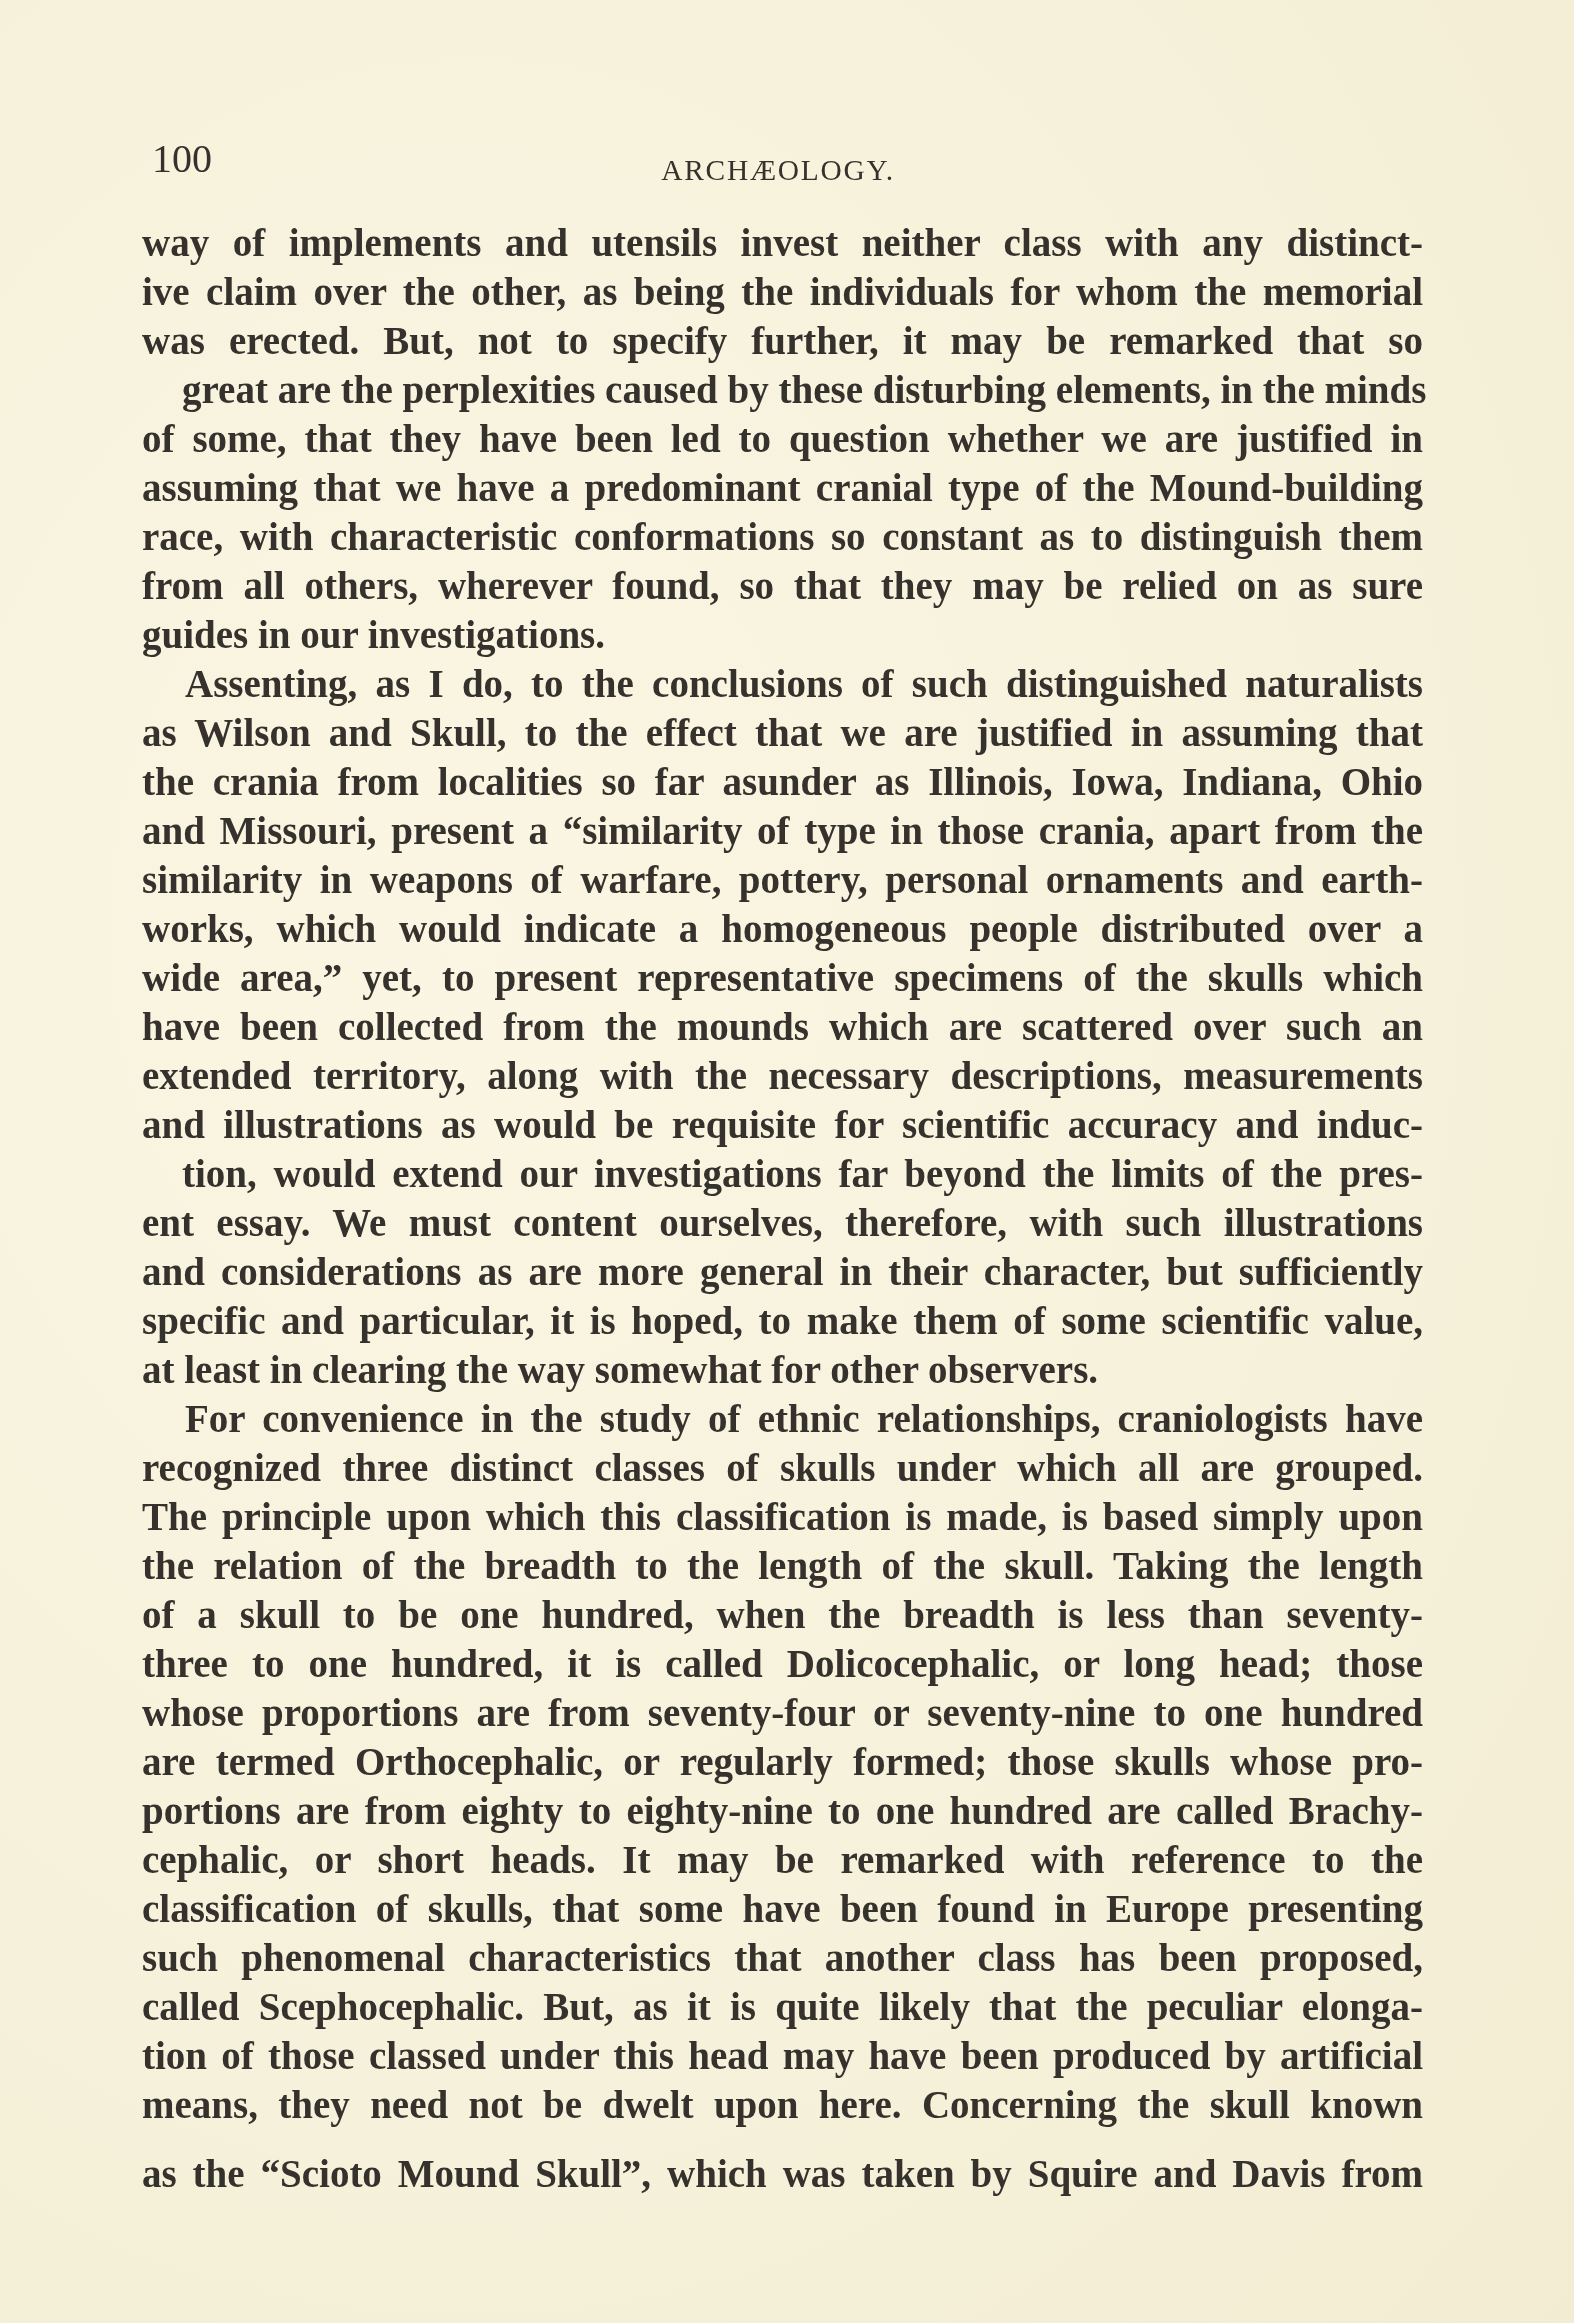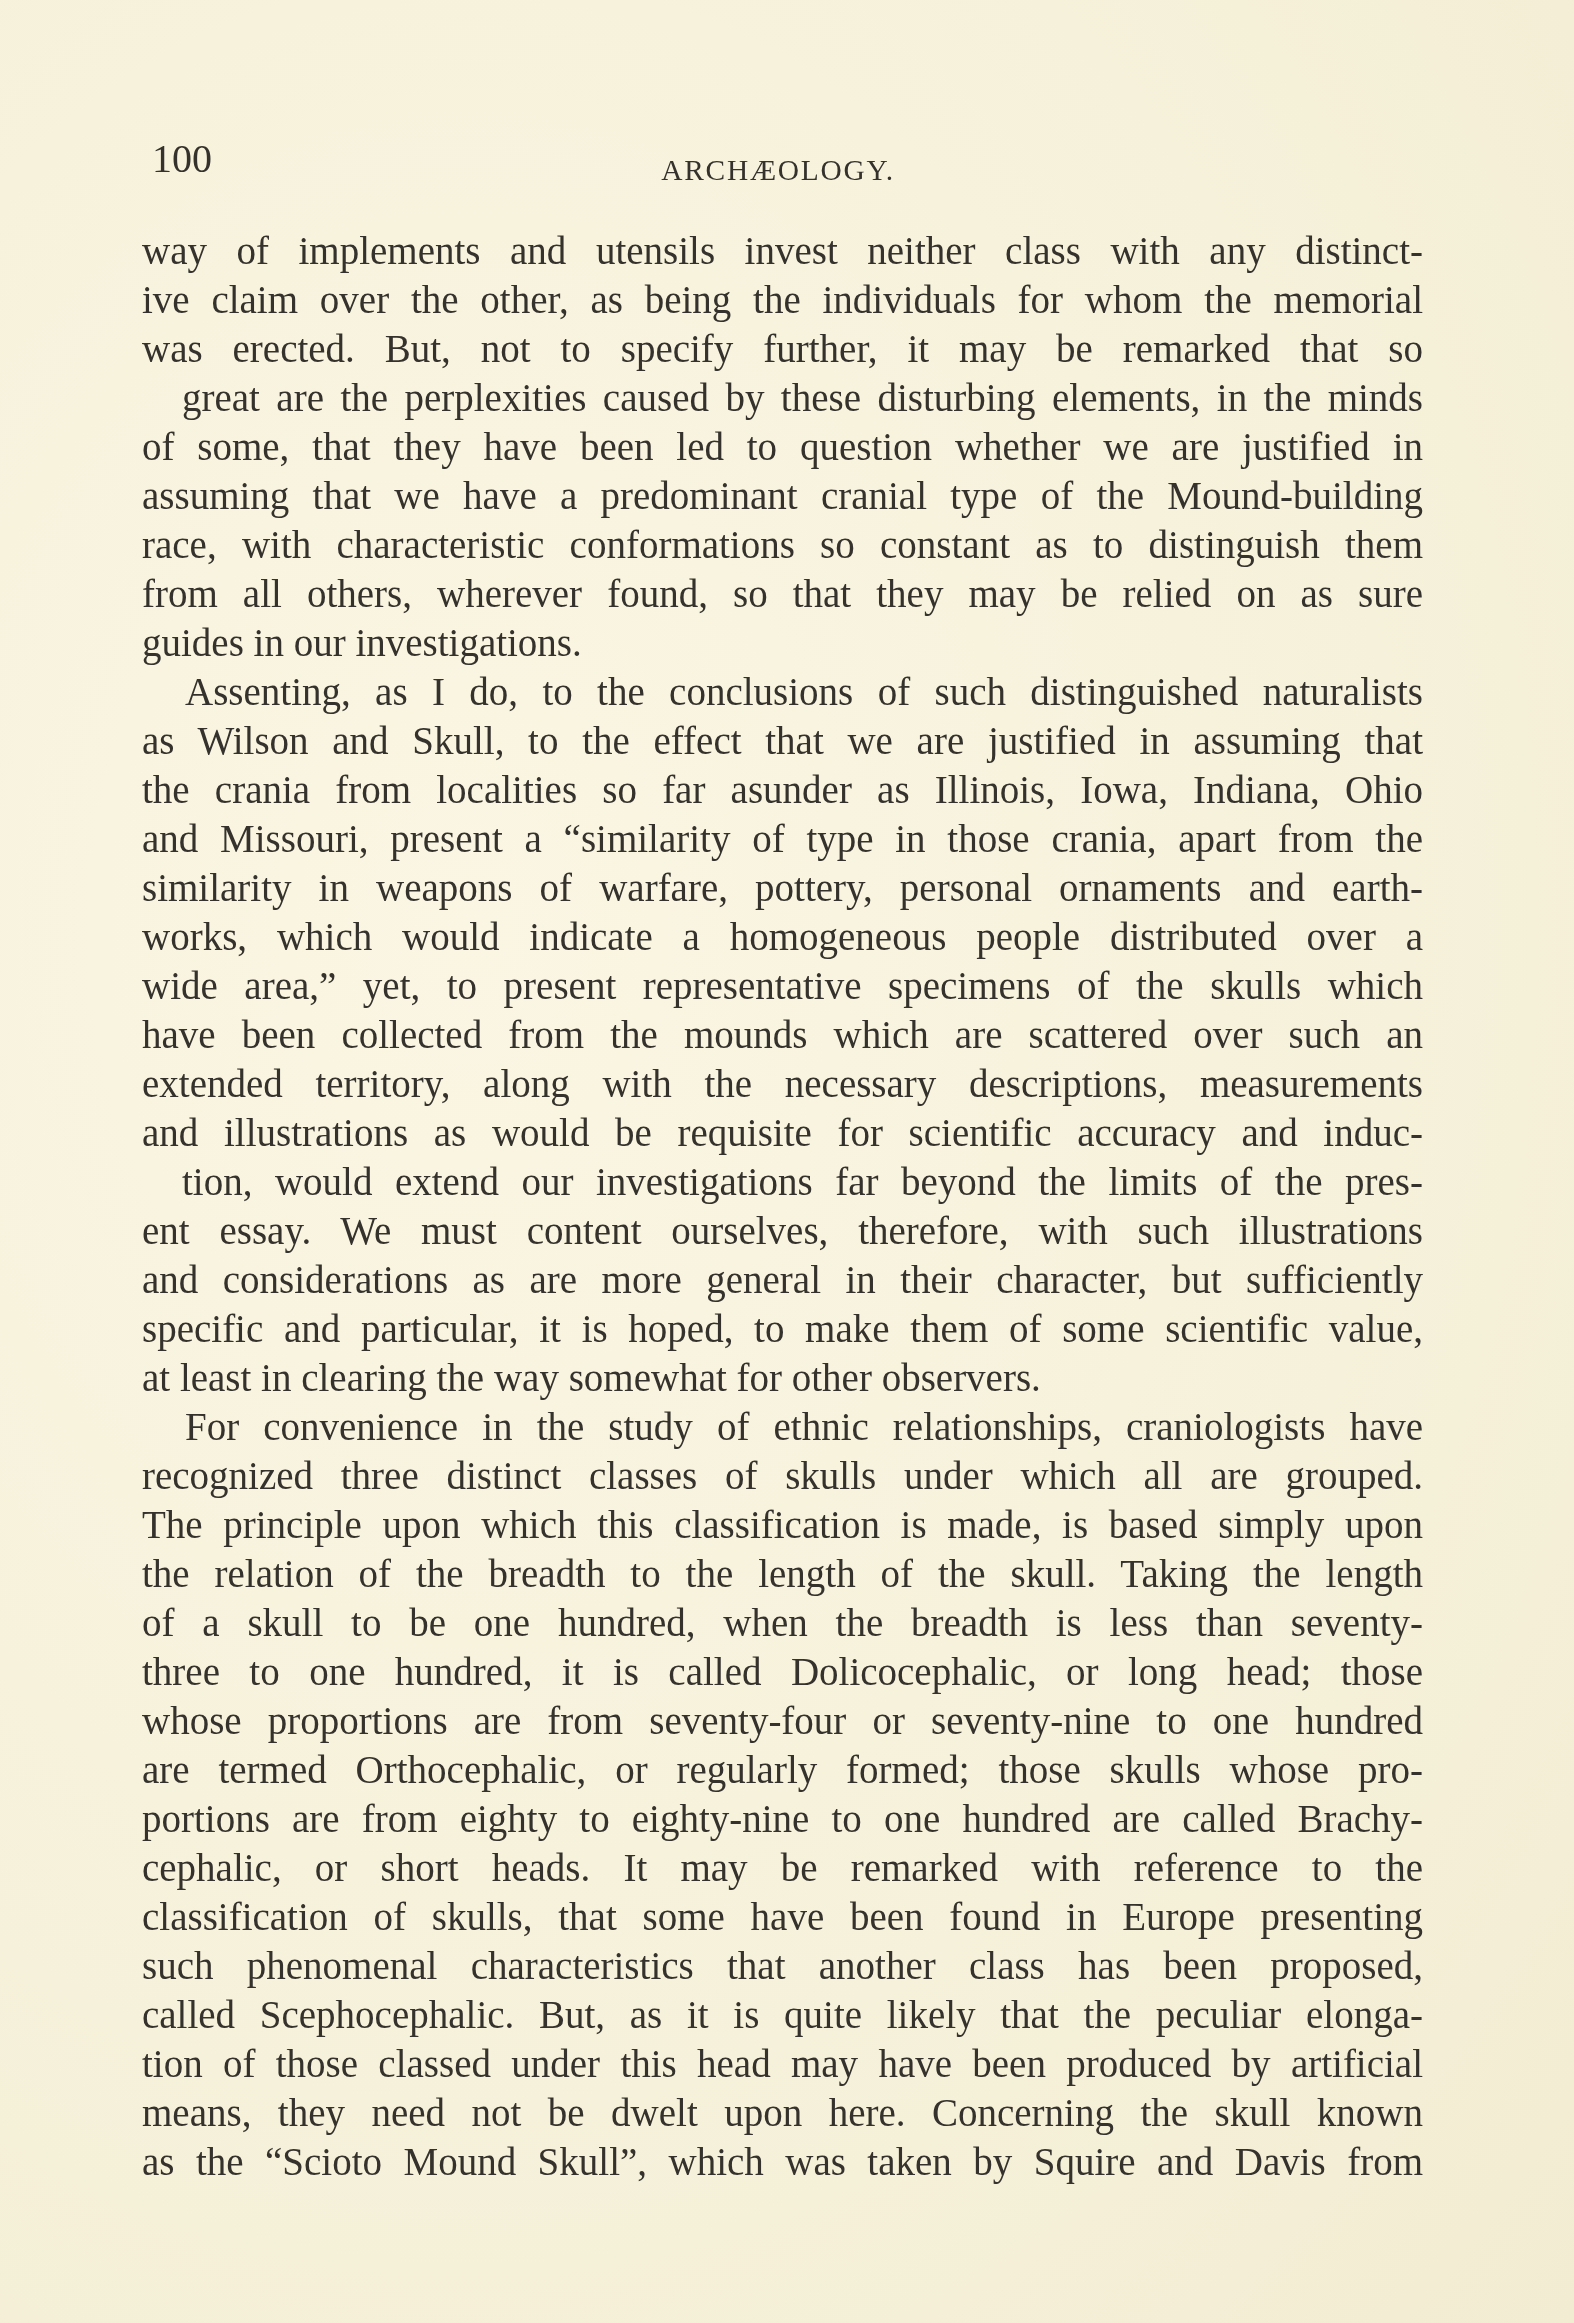--- a/index.html
+++ b/index.html
@@ -31,22 +31,23 @@
     top: 152px;
     font-size: 30px;
     line-height: 36px;
     letter-spacing: 1.8px;
     text-align: center;
     transform: scaleX(0.98);
   }
   .body-text {
     position: absolute;
     left: 142px;
-    top: 226px;
+    top: 218px;
     width: 1281px;
+    font-weight: bold;
   }
   .line {
     display: block;
     height: 49px;
     line-height: 49px;
     font-size: 39px;
     white-space: nowrap;
     text-align: justify;
     text-align-last: justify;
     overflow: visible;
@@ -105,16 +106,16 @@
     <span class="line" style="white-space: nowrap;">three to one hundred, it is called Dolicocephalic, or long head; those</span>
     <span class="line" style="white-space: nowrap;">whose proportions are from seventy-four or seventy-nine to one hundred</span>
     <span class="line" style="white-space: nowrap;">are termed Orthocephalic, or regularly formed; those skulls whose pro-</span>
     <span class="line" style="white-space: nowrap;">portions are from eighty to eighty-nine to one hundred are called Brachy-</span>
     <span class="line" style="white-space: nowrap;">cephalic, or short heads.  It may be remarked with reference to the</span>
     <span class="line" style="white-space: nowrap;">classification of skulls, that some have been found in Europe presenting</span>
     <span class="line" style="white-space: nowrap;">such phenomenal characteristics that another class has been proposed,</span>
     <span class="line" style="white-space: nowrap;">called Scephocephalic.  But, as it is quite likely that the peculiar elonga-</span>
     <span class="line" style="white-space: nowrap;">tion of those classed under this head may have been produced by artificial</span>
     <span class="line" style="white-space: nowrap;">means, they need not be dwelt upon here.  Concerning the skull known</span>
-    <span class="line" style="white-space: nowrap;">as the “Scioto Mound Skull”, which was taken by Squire and Davis from</span>
+    <span class="line" style="white-space: nowrap; margin-top: 20px;">as the “Scioto Mound Skull”, which was taken by Squire and Davis from</span>
   </div>
 </div>
 
 
 </body></html>

